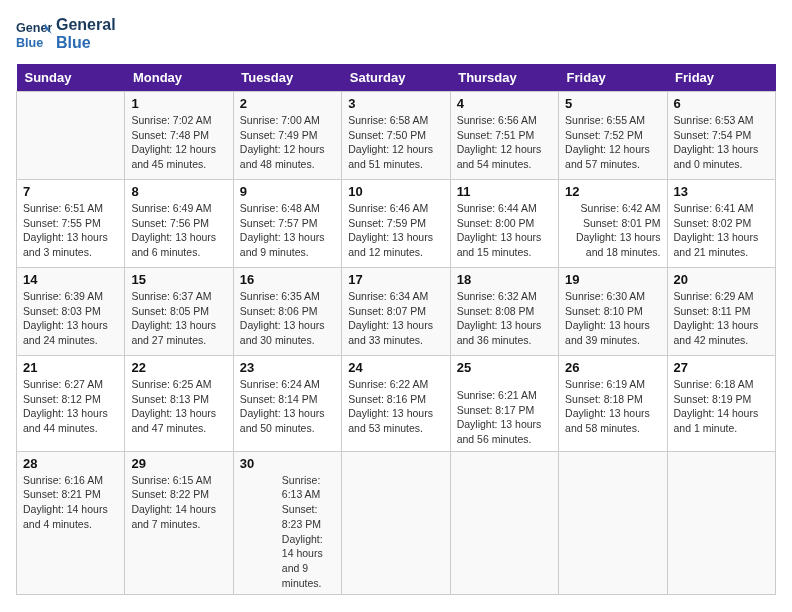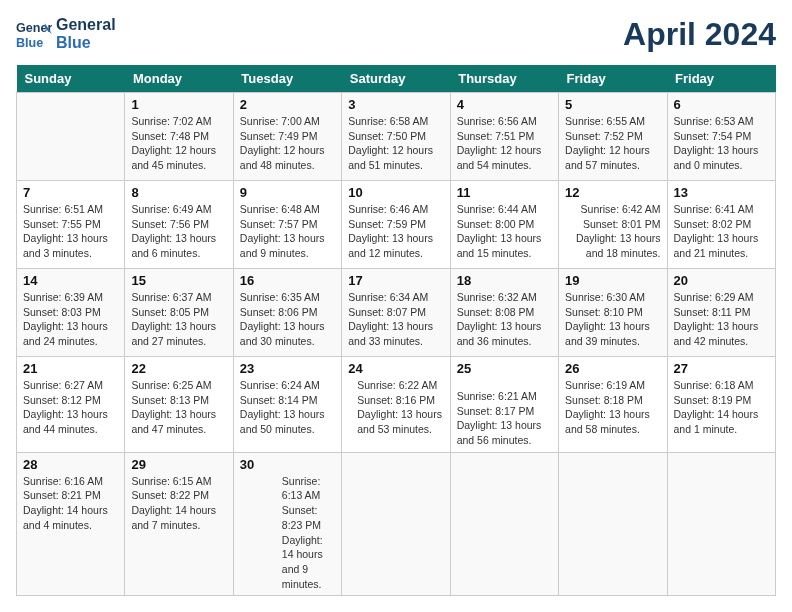--- a/index.html
+++ b/index.html
@@ -36,21 +36,21 @@
     .location {
       font-size: 16px;
       color: #444;
     }
     table {
       width: 100%;
       border-collapse: collapse;
       font-size: 11px;
     }
     thead tr th {
-      background-color: #0f766e;
+      background-color: #4c1d95;
       color: #fff;
       padding: 6px 8px;
       text-align: left;
       font-size: 13px;
       font-weight: bold;
     }
     tbody tr td {
       border: 1px solid #ccc;
       vertical-align: top;
       padding: 4px 6px;
@@ -88,21 +88,20 @@
       <text x="0" y="18" font-size="14" font-weight="bold" fill="#1a3a5c">General</text>
       <text x="0" y="34" font-size="14" font-weight="bold" fill="#2a6db5">Blue</text>
       <polygon points="32,8 40,20 32,14" fill="#2a6db5"></polygon>
     </svg>
     <div>
       <div style="font-size:16px;font-weight:bold;color:#1a3a5c;">General</div>
       <div style="font-size:16px;font-weight:bold;color:#2a6db5;">Blue</div>
     </div>
   </div>
   <div class="title-block">
-    <div class="month-title">April 2024</div>
   </div>
 </div>
 
 <table>
   <thead>
     <tr>
     <th>Sunday</th>
         <th>Monday</th>
         <th>Tuesday</th>
         <th>Saturday</th>
@@ -276,21 +275,21 @@
         </td>
         <td>
           <div class="day-number">23</div>
           <div class="cell-content" style="white-space: pre-wrap;">Sunrise: 6:24 AM
 Sunset: 8:14 PM
 Daylight: 13 hours
 and 50 minutes.</div>
         </td>
         <td>
           <div class="day-number">24</div>
-          <div class="cell-content" style="white-space: pre-wrap; margin-left: 9px;">Sunrise: 6:22 AM
+          <div class="cell-content" style="white-space: pre-wrap;">Sunrise: 6:22 AM
 Sunset: 8:16 PM
 Daylight: 13 hours
 and 53 minutes.</div>
         </td>
         <td>
           <div class="day-number">25</div>
           <div class="cell-content" style="white-space: pre-wrap; margin-top: 13px;">Sunrise: 6:21 AM
 Sunset: 8:17 PM
 Daylight: 13 hours
 and 56 minutes.</div>

